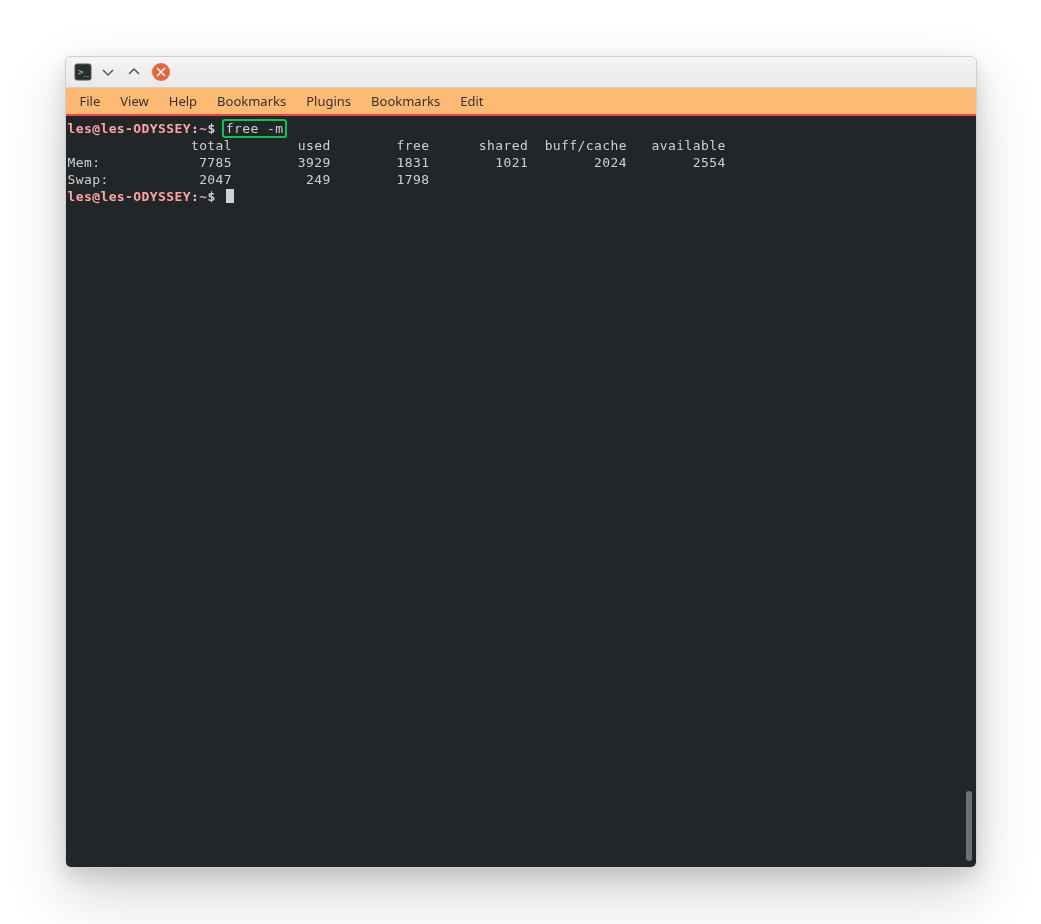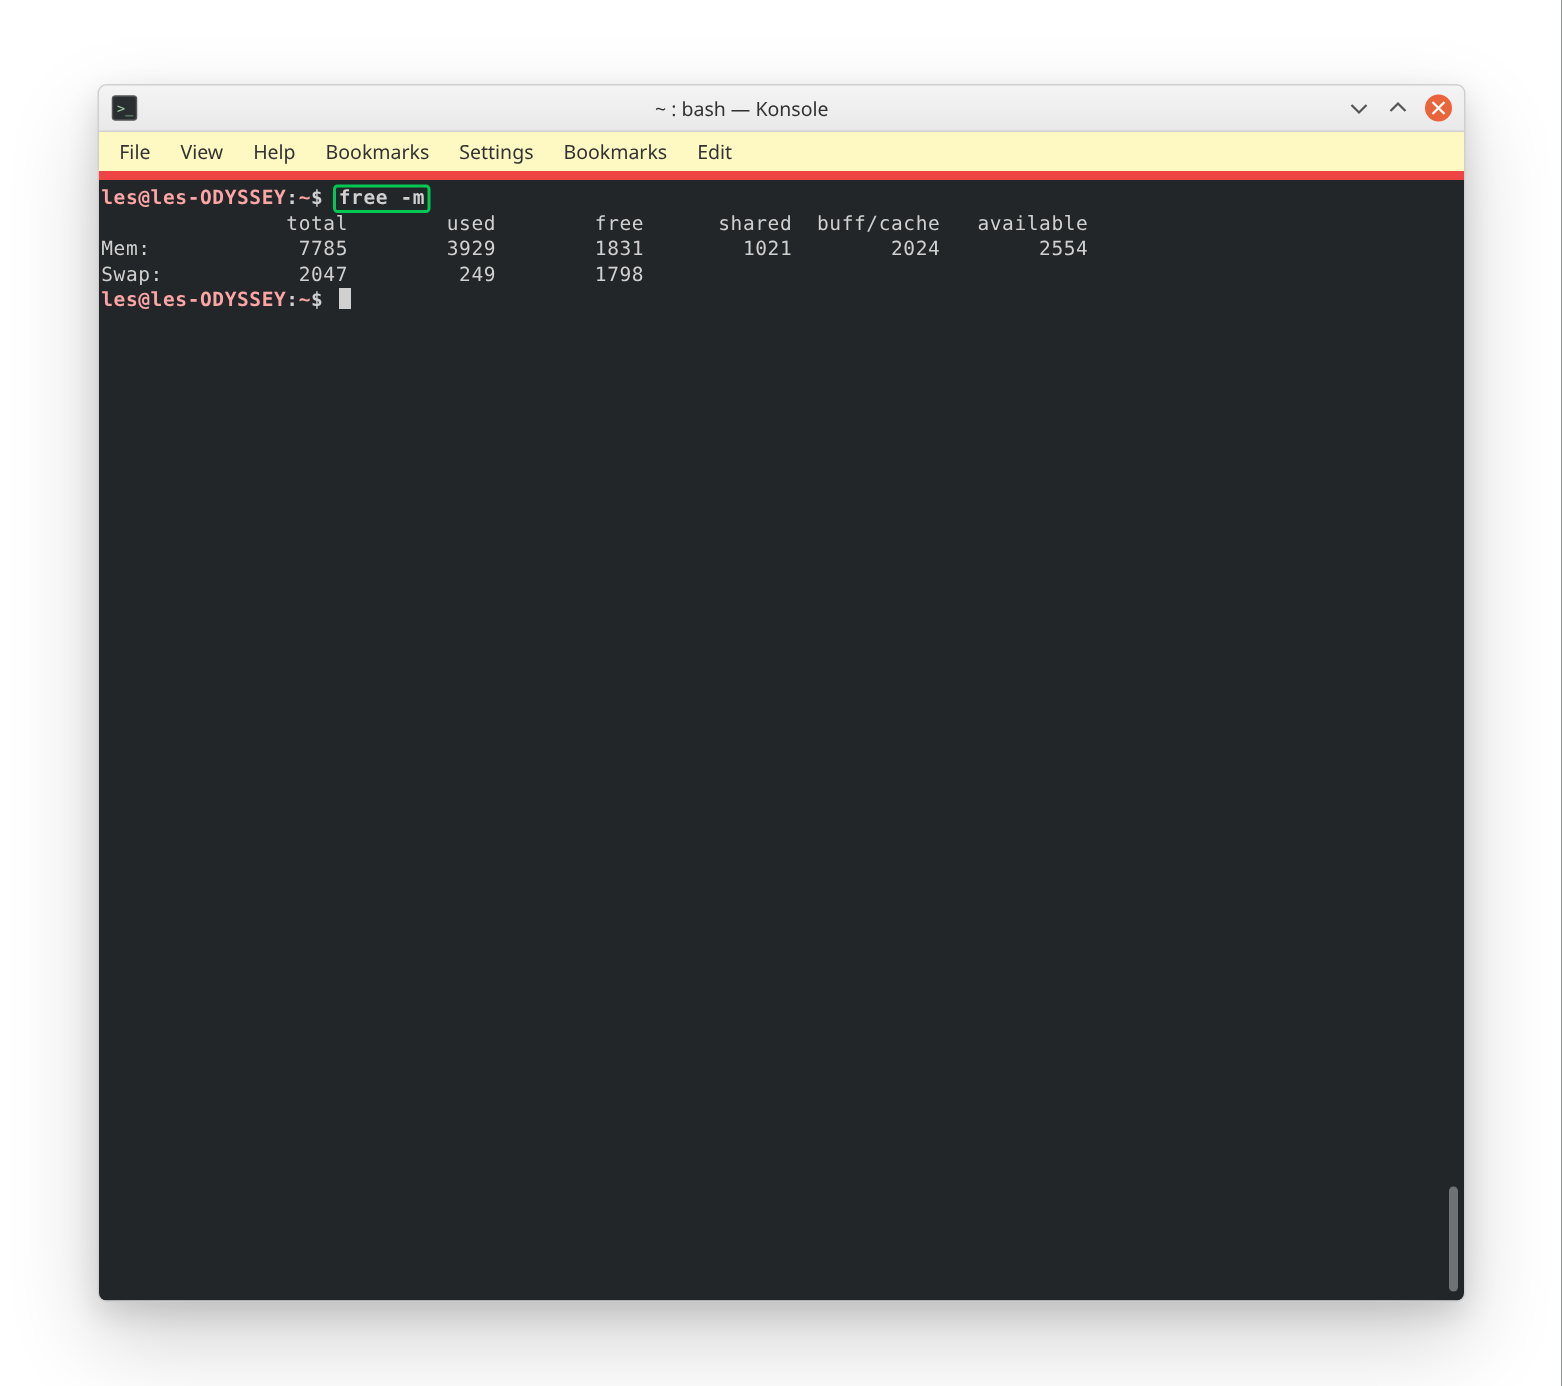--- a/index.html
+++ b/index.html
@@ -57,25 +57,25 @@
   }
   .win-btn.close{
     width:18px;height:18px;border-radius:50%;
     background:#e9643a;color:#fff;
   }
   .win-btn svg{display:block;}
 
   
   .menubar{
     height:26px;
-    background:#fef9c3;
+    background:#fdba74;
     display:flex;
     align-items:center;
     padding:0 4px;
-    border-bottom:6px solid #ef4444;
+    border-bottom:2px solid #ef4444;
     gap:0;
     user-select:none;
   }
   .menu-item{
     padding:3px 10px;
     color:#333;
     font-size:13px;
     cursor:pointer;
     border-radius:3px;
   }
@@ -92,21 +92,21 @@
     padding:4px 6px 4px 2px;
     font-family:"DejaVu Sans Mono","Liberation Mono","Courier New",monospace;
     font-size:13px;
     line-height:17px;
     letter-spacing:.4px;
     color:#d0d0d0;
     white-space:pre;
   }
   .prompt{color:#fca5a5;font-weight:bold;}
   .sep{color:#d0d0d0;font-weight:bold;}
-  .cmd{color:#d0d0d0;font-weight:bold;}
+  .cmd{color:#d0d0d0;}
   .highlight-box{
     outline:2px solid #00c853;
     outline-offset:0;
     padding:0 2px;
     border-radius:1px;
   }
   .cursor{
     display:inline-block;
     width:8px;height:14px;
     background:#d0d0d0;
@@ -134,21 +134,20 @@
 <div class="stage">
   <div class="win">
 
     <div class="titlebar">
       <span class="app-icon">
         <svg width="18" height="18" viewBox="0 0 18 18">
           <rect x="1" y="1" width="16" height="16" rx="2" fill="#2b2e31" stroke="#555"></rect>
           <text x="4" y="12" font-size="9" font-family="monospace" fill="#9cdcaa">&gt;_</text>
         </svg>
       </span>
-      <span class="title-text">~ : bash — Konsole</span>
       <div class="win-ctrls">
         <span class="win-btn">
           <svg width="14" height="14" viewBox="0 0 14 14">
               <path d="M2 5 L7 10 L12 5" fill="none" stroke="#555" stroke-width="1.5"></path>
             </svg>
         </span>
         <span class="win-btn">
           <svg width="14" height="14" viewBox="0 0 14 14">
               <path d="M2 9 L7 4 L12 9" fill="none" stroke="#555" stroke-width="1.5"></path>
             </svg>
@@ -159,21 +158,21 @@
             </svg>
         </span>
       </div>
     </div>
 
     <div class="menubar">
       <span class="menu-item">File</span>
       <span class="menu-item">View</span>
       <span class="menu-item">Help</span>
       <span class="menu-item">Bookmarks</span>
-      <span class="menu-item">Settings</span>
+      <span class="menu-item">Plugins</span>
       <span class="menu-item">Bookmarks</span>
       <span class="menu-item">Edit</span>
     </div>
 
     <div class="term-wrap">
       <div class="term" id="term"><span class="prompt">les@les-ODYSSEY</span><span class="sep">:</span><span class="prompt">~</span><span class="sep">$</span> <span class="cmd highlight-box">free -m</span>
                total        used        free      shared  buff/cache   available
 Mem:            7785        3929        1831        1021        2024        2554
 Swap:           2047         249        1798                                    
 <span class="prompt">les@les-ODYSSEY</span><span class="sep">:</span><span class="prompt">~</span><span class="sep">$</span> <span class="cursor"></span></div>

